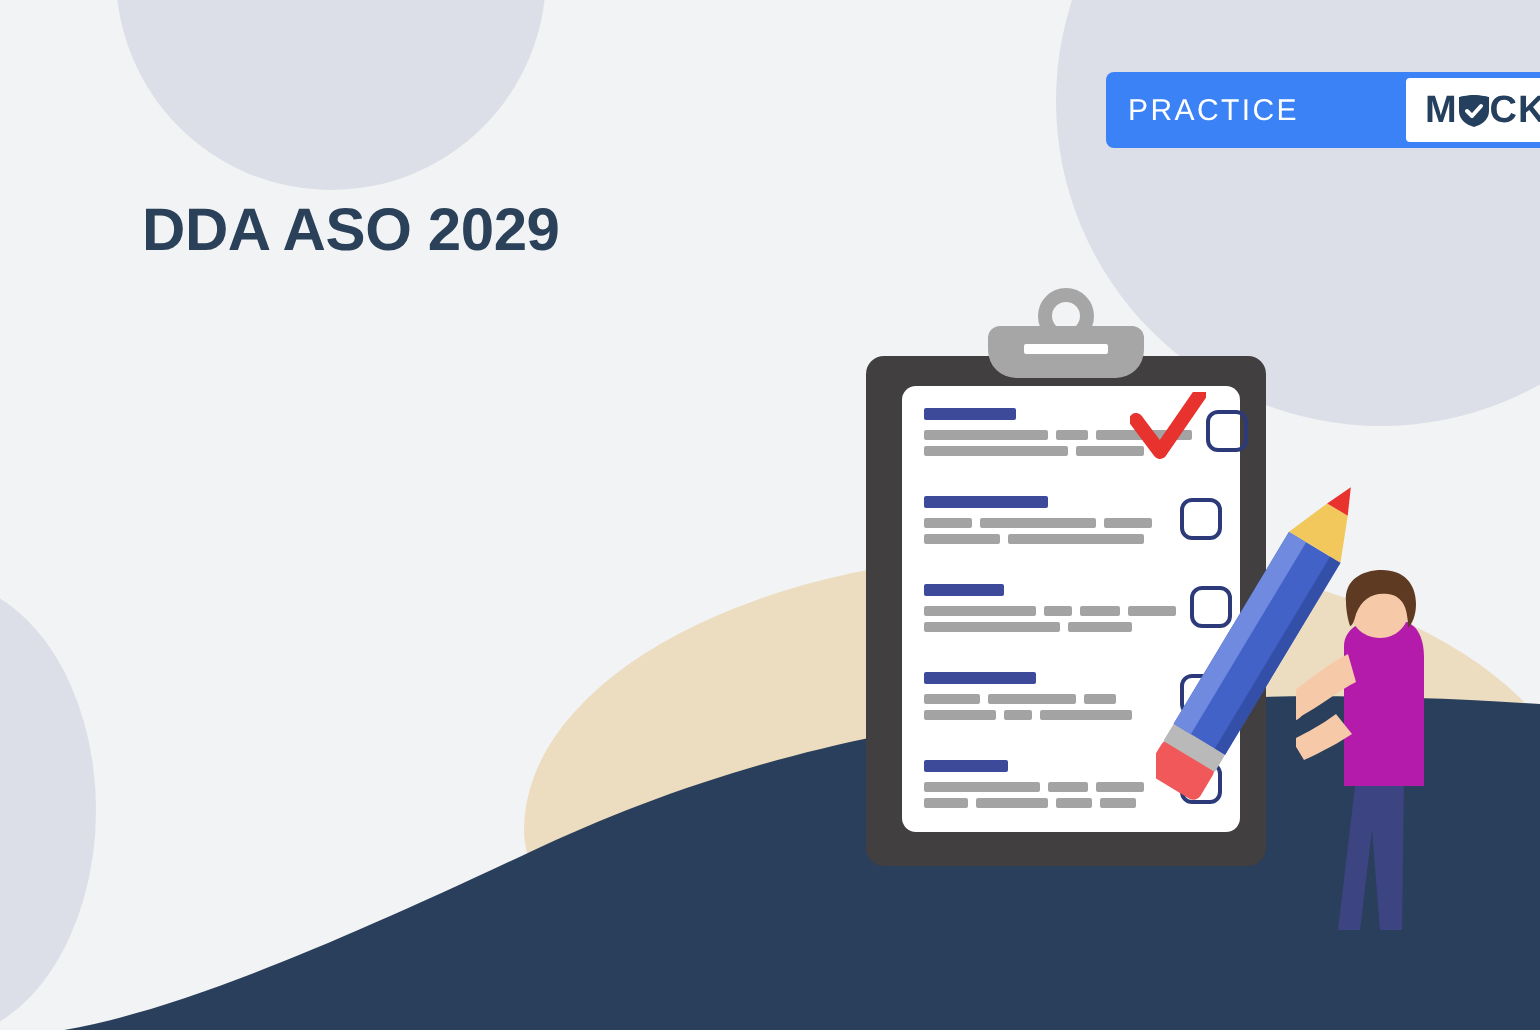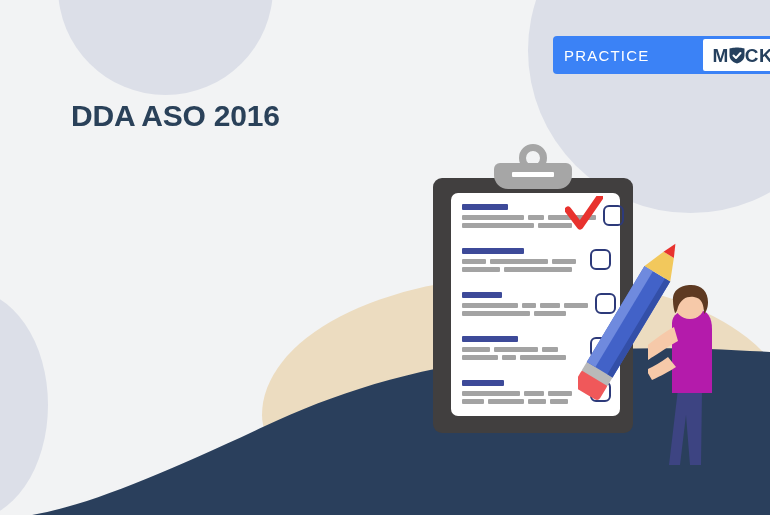--- a/index.html
+++ b/index.html
@@ -259,21 +259,21 @@
   <div class="deco-circle" id="circle-top-right"></div>
   <div class="deco-circle" id="circle-bottom-left"></div>
 
   <div id="beige-blob"></div>
 
   <svg id="navy-hill" viewBox="0 0 770 190" preserveAspectRatio="none">
     <path d="M0,190 L0,188 C60,188 150,150 265,96 C380,42 520,6 770,22 L770,190 Z" fill="#2a3f5c"></path>
   </svg>
 
   <div id="headline">
-    <span class="hl-line">DDA ASO 2016</span>
+    <span class="hl-line">DDA ASO 2029</span>
   </div>
 
   <div id="logo">
     <span id="logo-practice">PRACTICE</span>
     <span id="logo-mock-plate">
       <span class="mk">M</span>
       <svg id="logo-shield" viewBox="0 0 32 34">
         <path d="M16 1 C23 1 31 3 31 3 L31 17 C31 26 23 31 16 33 C9 31 1 26 1 17 L1 3 C1 3 9 1 16 1 Z" fill="#25405e"></path>
         <path d="M9 17 L14 22 L23 12" fill="none" stroke="#ffffff" stroke-width="4" stroke-linecap="round" stroke-linejoin="round"></path>
       </svg>

